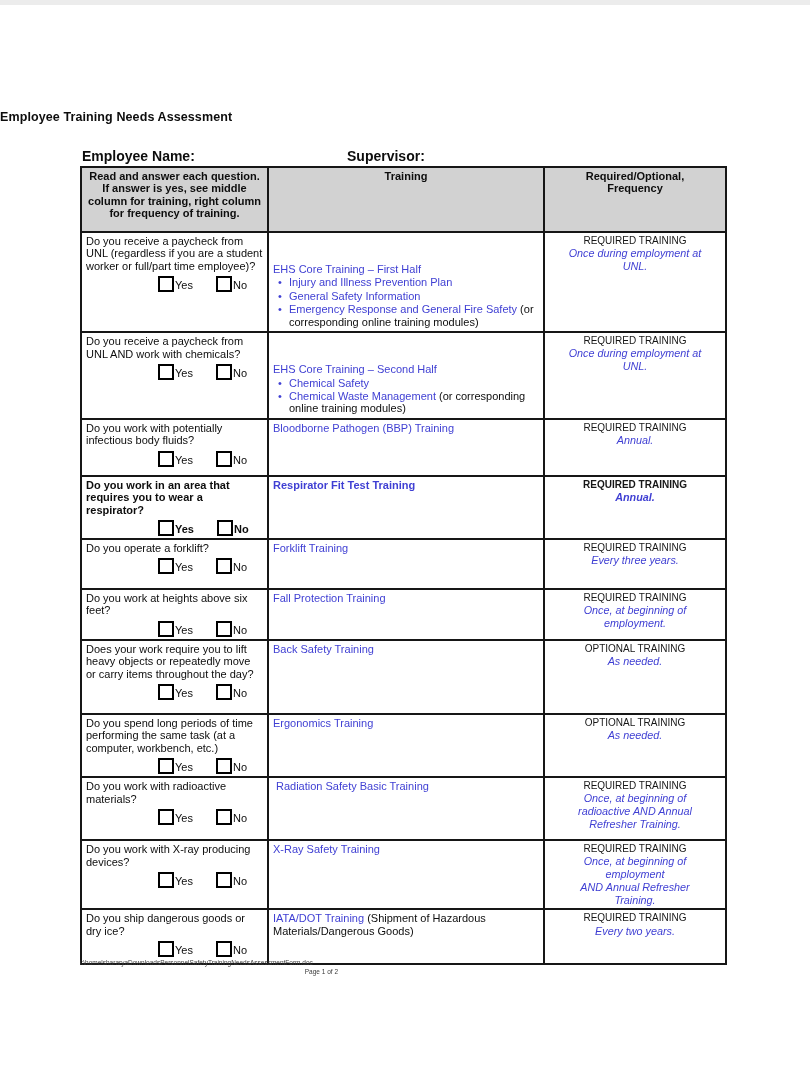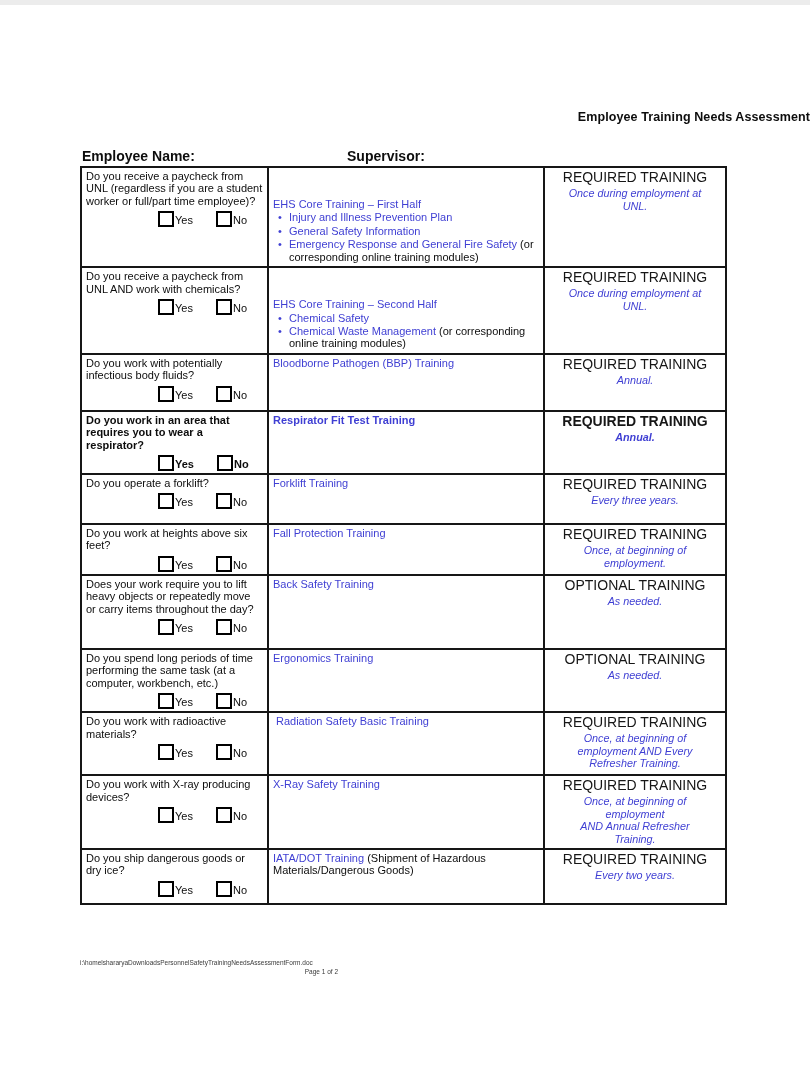--- a/index.html
+++ b/index.html
@@ -3,21 +3,21 @@
 <meta charset="utf-8">
 <style>
   html,body{margin:0;padding:0;}
   body{
     width:810px;height:1080px;background:#ffffff;position:relative;
     font-family:"Liberation Sans","DejaVu Sans",sans-serif;color:#0d0d0d;
     -webkit-font-smoothing:antialiased;
   }
   .scan-band{position:absolute;top:0;left:0;width:810px;height:5px;background:#ececec;}
   .doc-title{
-    position:absolute;top:110px;left:0;width:810px;text-align:right;
+    position:absolute;top:110px;left:0;width:810px;text-align:left;
     font-size:12.5px;font-weight:bold;letter-spacing:.1px;
   }
   .name-line{position:absolute;top:148px;left:82px;width:646px;font-size:14px;font-weight:bold;}
   .supervisor{position:absolute;left:265px;top:0;}
   table.assessment{
     position:absolute;top:166px;left:80px;border-collapse:collapse;table-layout:fixed;
     width:645px;
   }
   table.assessment td{
     border:2px solid #161616;vertical-align:top;overflow:hidden;
@@ -42,21 +42,21 @@
   td.t-cell{color:#3f3fd3;}
   td.t-mid{vertical-align:middle;padding-left:7px;}
   .t-title{color:#3f3fd3;margin-bottom:1px;margin-top:28px;}
   ul.t-list{margin:0;padding:0 0 0 16px;list-style:none;}
   ul.t-list li{position:relative;margin:0 0 1px 0;}
   ul.t-list li:before{
     content:"\2022";position:absolute;left:-11px;top:0;color:#3f3fd3;font-size:11px;
   }
   .blk{color:#0d0d0d;}
   td.f-cell{text-align:center;vertical-align:middle;padding:2px 6px;}
-  .f-status{color:#161616;font-size:14px;margin-bottom:1px;}
+  .f-status{color:#161616;font-size:10px;margin-bottom:1px;}
   .f-line{color:#3f3fd3;font-style:italic;font-size:10.8px;line-height:1.18;}
   td.v-top{vertical-align:top;}
   
   tr.hrow{height:65px;}
   tr.r0{height:78px;} tr.r1{height:63px;} tr.r2{height:57px;} tr.r3{height:55px;font-weight:bold;}
   tr.r4{height:50px;} tr.r5{height:41px;} tr.r6{height:74px;} tr.r7{height:55px;}
   tr.r8{height:63px;} tr.r9{height:67px;} tr.r10{height:55px;}
   .footer{
     position:absolute;top:959px;left:80px;width:262px;font-size:6.5px;color:#3a3a3a;
     line-height:1.35;letter-spacing:0;
@@ -76,20 +76,28 @@
 </div>
 
 <table class="assessment">
   <colgroup>
       <col class="c-q">
       <col class="c-t">
       <col class="c-f">
     </colgroup>
 
   <tbody>
+      <tr class="hrow">
+    <td class="hdr">Read and answer each question.  If answer is yes, see middle column for training, right column for frequency of training.</td>
+    <td class="hdr">Training</td>
+    <td class="hdr">
+      <div>Required/Optional,</div>
+      <div>Frequency</div>
+    </td>
+  </tr>
 
   <tr class="r0">
     <td class="q-cell">
       <div>Do you receive a paycheck from UNL (regardless if you are a student worker or full/part time employee)?</div>
       <div class="cbrow">
         <span class="cbgroup"><span class="cb"></span><span class="cblabel">Yes</span></span>
         <span class="cbgroup"><span class="cb"></span><span class="cblabel">No</span></span>
       </div>
     </td>
     <td class="t-cell">
@@ -239,21 +247,21 @@
         <span class="cbgroup"><span class="cb"></span><span class="cblabel">Yes</span></span>
         <span class="cbgroup"><span class="cb"></span><span class="cblabel">No</span></span>
       </div>
     </td>
     <td class="t-cell v-top" style="padding-left:7px;">
       <span>Radiation Safety Basic Training</span>
     </td>
     <td class="f-cell">
       <div class="f-status">REQUIRED TRAINING</div>
       <div class="f-line">Once, at beginning of</div>
-      <div class="f-line">employment AND Every</div>
+      <div class="f-line">radioactive AND Annual</div>
       <div class="f-line">Refresher Training.</div>
     </td>
   </tr>
 
   <tr class="r9">
     <td class="q-cell">
       <div>Do you work with X-ray producing devices?</div>
       <div class="cbrow">
         <span class="cbgroup"><span class="cb"></span><span class="cblabel">Yes</span></span>
         <span class="cbgroup"><span class="cb"></span><span class="cblabel">No</span></span>

